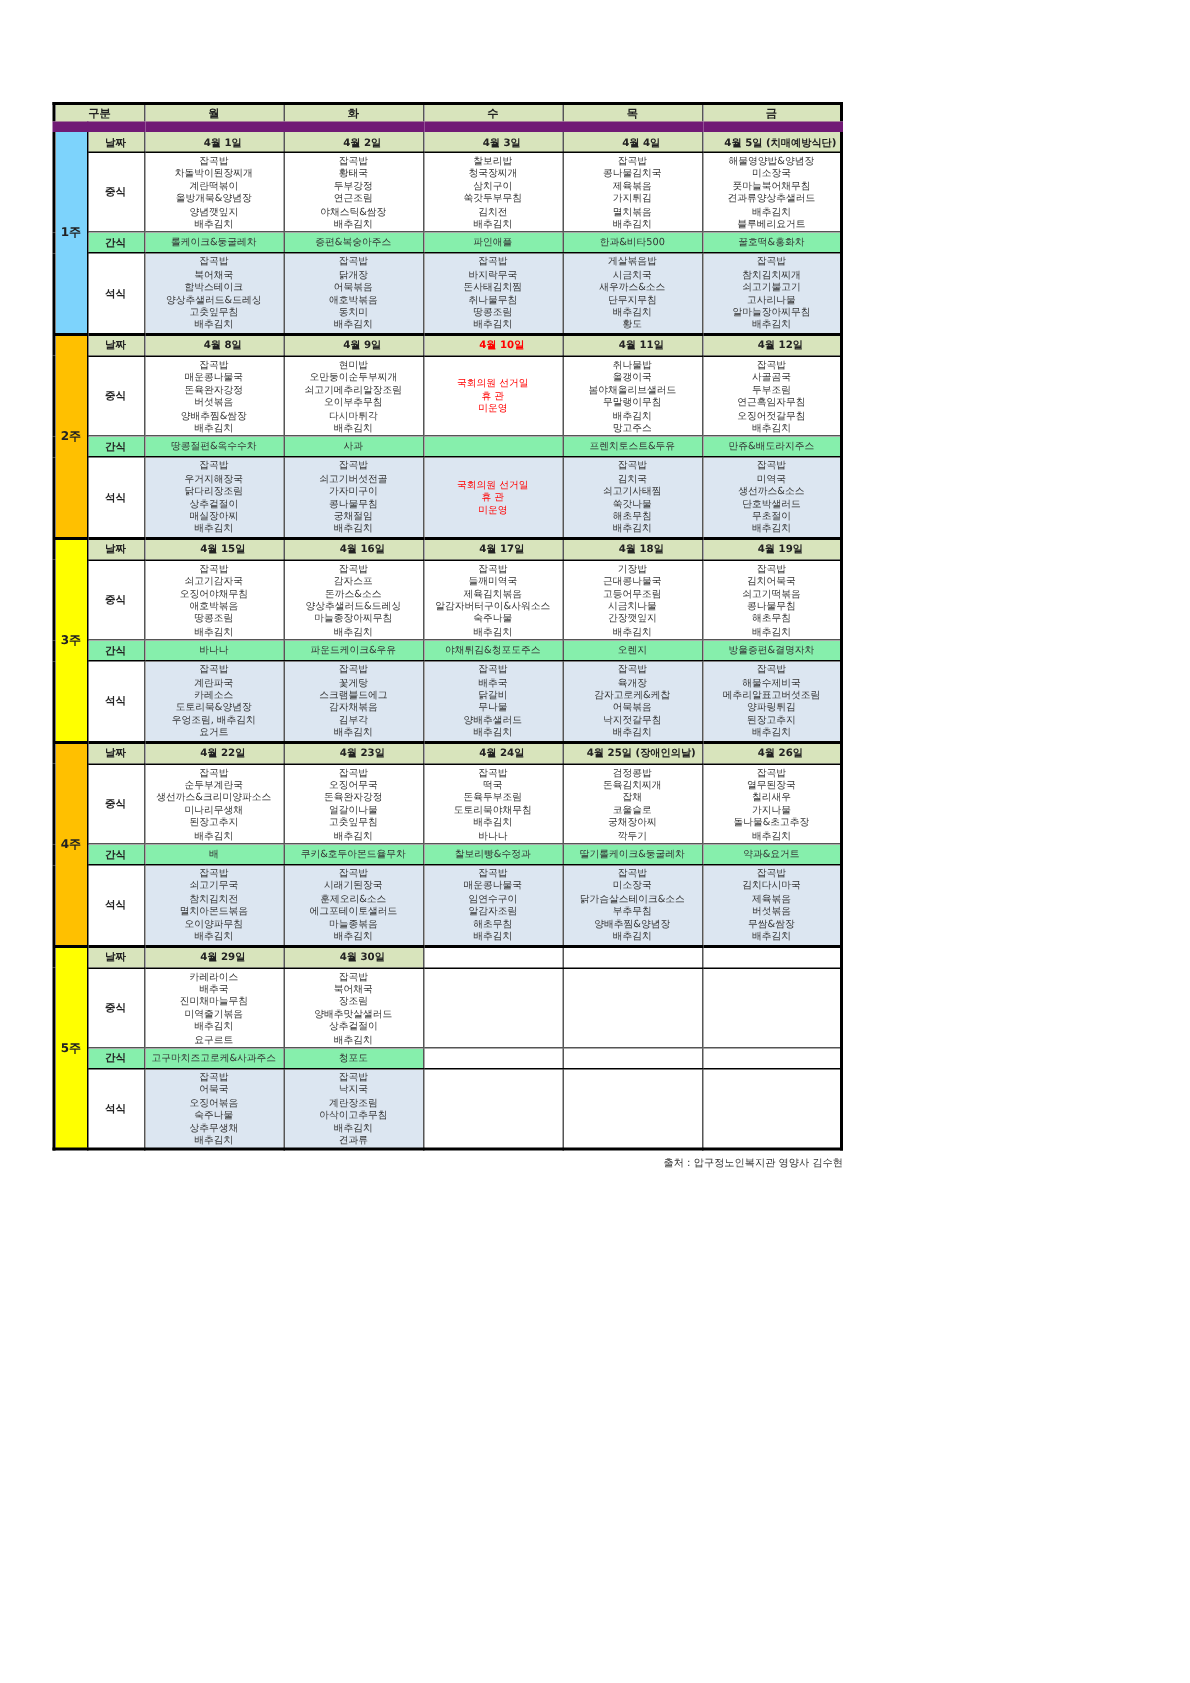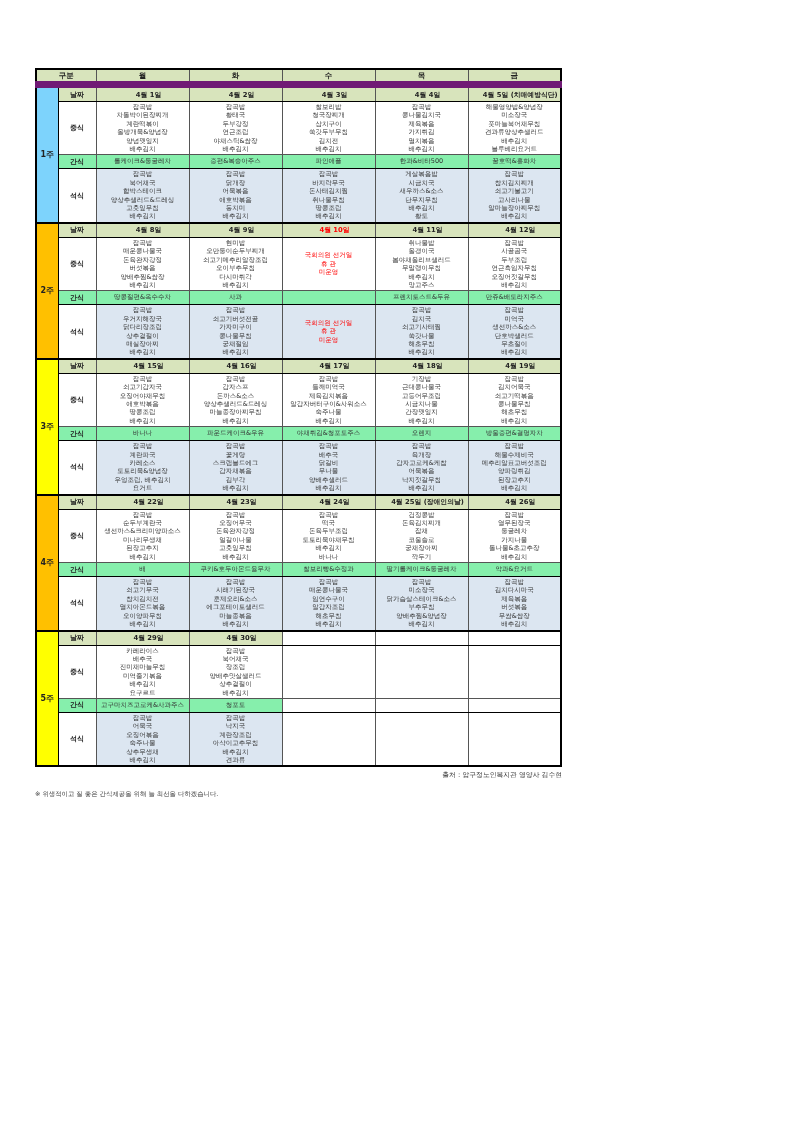--- a/index.html
+++ b/index.html
@@ -403,21 +403,21 @@
               <div class="line">검정콩밥</div>
               <div class="line">돈육김치찌개</div>
               <div class="line">잡채</div>
               <div class="line">코울슬로</div>
               <div class="line">궁채장아찌</div>
               <div class="line">깍두기</div>
             </td>
             <td class="lunch-cell">
               <div class="line">잡곡밥</div>
               <div class="line">열무된장국</div>
-              <div class="line">둥굴레차</div>
+              <div class="line">칠리새우</div>
               <div class="line">가지나물</div>
               <div class="line">돌나물&amp;초고추장</div>
               <div class="line">배추김치</div>
             </td>
           </tr>
           <tr class="snack-row">
             <th class="row-label">간식</th>
             <td class="snack-cell">배</td>
             <td class="snack-cell">쿠키&amp;호두아몬드율무차</td>
             <td class="snack-cell">찰보리빵&amp;수정과</td>
@@ -526,15 +526,14 @@
             </td>
             <td class="dinner-cell empty"></td>
             <td class="dinner-cell empty"></td>
             <td class="dinner-cell empty"></td>
           </tr>
         </tbody>
     </table>
     <div class="source">출처 : 압구정노인복지관 영양사 김수현</div>
   </div>
   <div class="notes">
-    <div class="note">※ 위생적이고 질 좋은 간식제공을 위해 늘 최선을 다하겠습니다.</div>
   </div>
 </div>
 
 </body></html>

